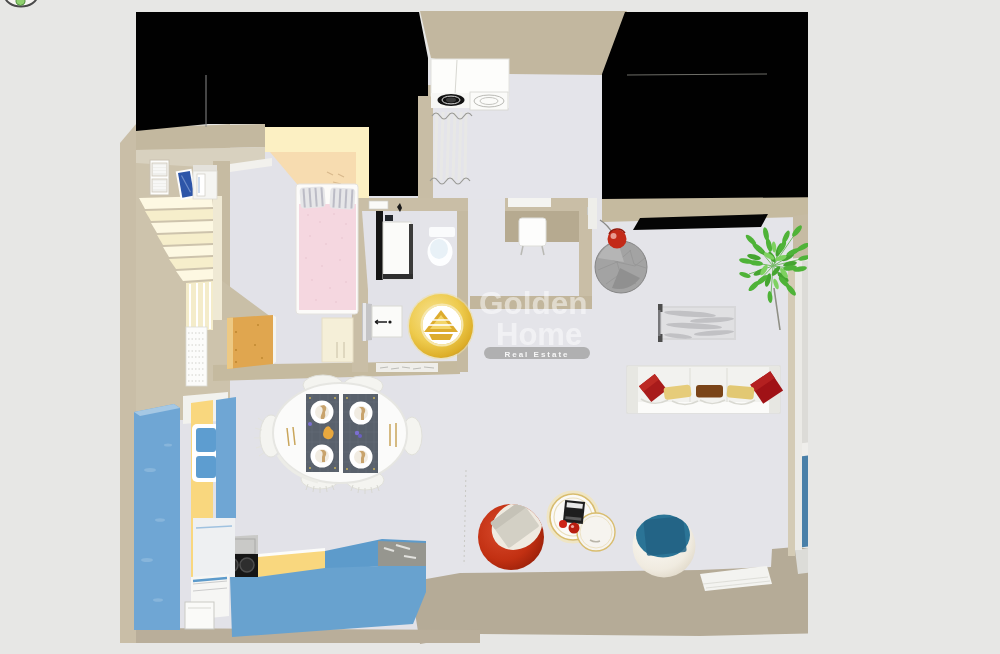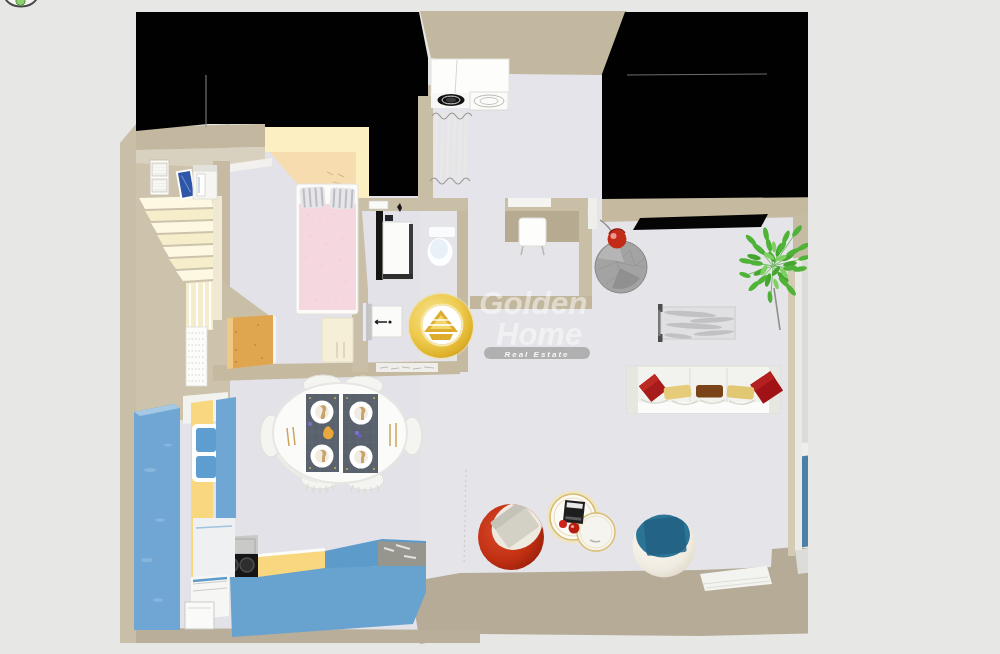--- a/index.html
+++ b/index.html
@@ -1,17 +1,17 @@
 <!DOCTYPE html>
 <html><head>
 <meta charset="utf-8">
 <style>
   html,body{margin:0;padding:0;background:#e7e7e5;}
   #stage{position:relative;width:808px;height:654px;overflow:hidden;background:#0f766e;
-         font-family:"Liberation Sans", sans-serif;font-style:italic;}
+         font-family:"Liberation Sans", sans-serif;}
   svg{position:absolute;left:0;top:0;}
 </style>
 </head>
 <body>
 <div id="stage">
 <svg width="1000" height="654" viewBox="0 0 1000 654">
 
   <rect x="0" y="0" width="1000" height="654" fill="#e7e7e5"></rect>
 
   <g>

